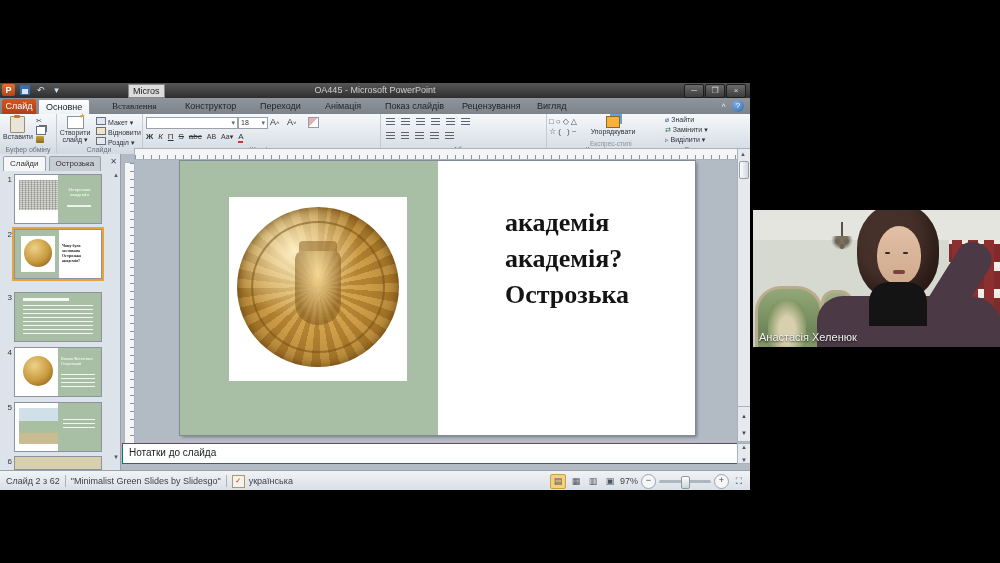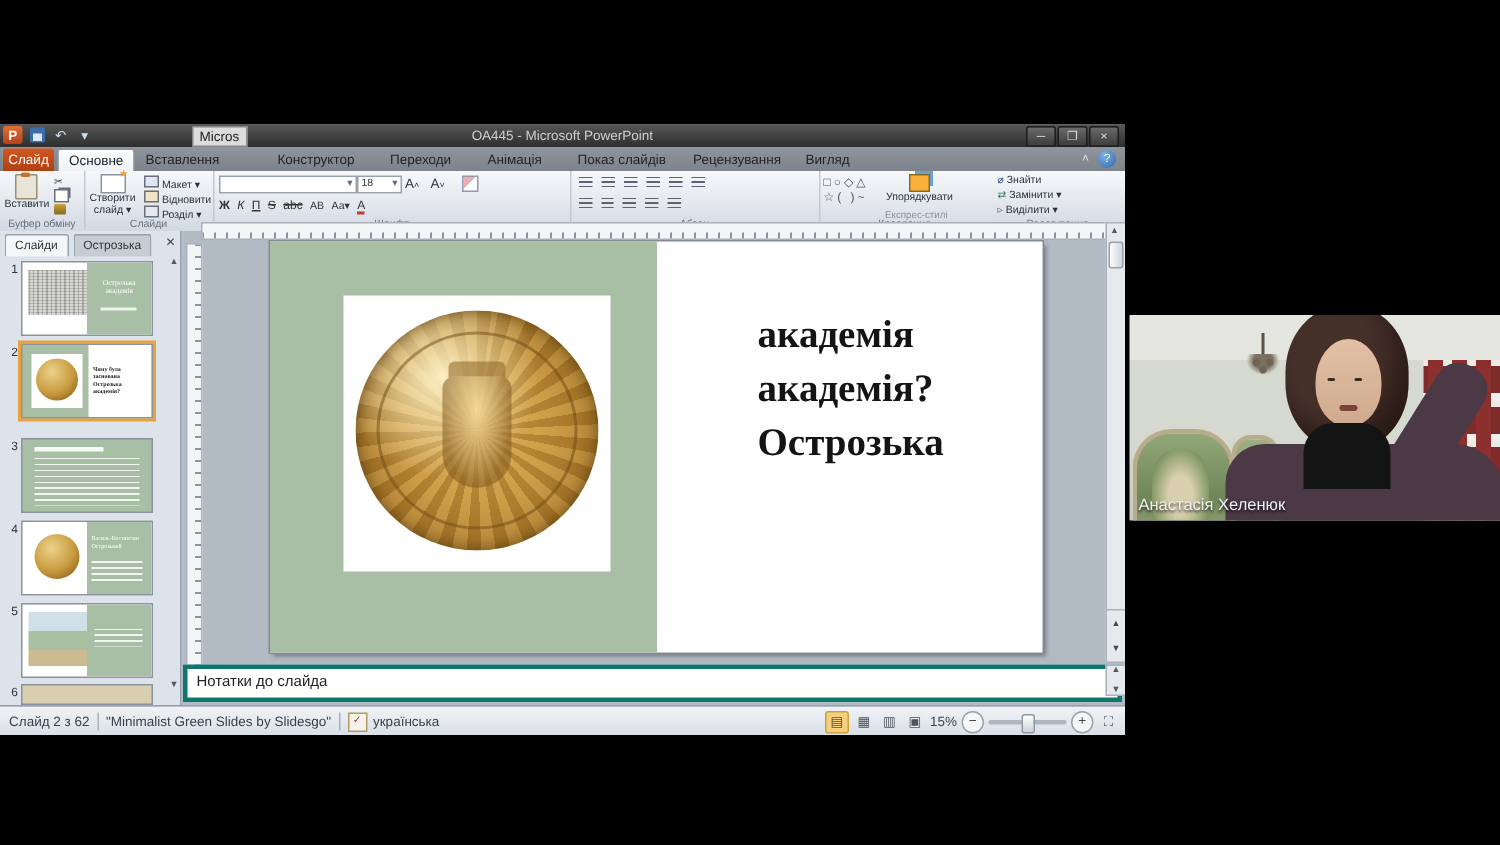--- a/index.html
+++ b/index.html
@@ -110,21 +110,21 @@
 
   
   .vscroll{position:absolute;left:737px;top:-6px;width:12px;height:292px;background:#e6eaef;border:1px solid #a9b1bb;}
   .scroll-btn{position:absolute;left:0;width:10px;height:10px;font-size:6px;color:#556;text-align:center;line-height:10px;}
   .vthumb{position:absolute;left:1px;top:12px;width:8px;height:16px;background:linear-gradient(90deg,#fdfdfd,#cfd6dd);
           border:1px solid #96a0ab;border-radius:2px;}
   .nav-btns{position:absolute;left:737px;top:252px;width:12px;height:34px;background:#e6eaef;border:1px solid #a9b1bb;
             display:flex;flex-direction:column;align-items:center;justify-content:space-around;font-size:6px;color:#445;}
 
   
-  #notes{position:absolute;left:122px;top:289px;width:614px;height:19px;background:#fff;border:3px solid #0f766e;
+  #notes{position:absolute;left:122px;top:289px;width:614px;height:19px;background:#fff;border:1px solid #0f766e;
          font-size:10px;color:#222;line-height:18px;padding-left:6px;}
   #notes-scroll{position:absolute;left:737px;top:289px;width:12px;height:19px;background:#e6eaef;border:1px solid #a9b1bb;
          font-size:6px;color:#556;display:flex;flex-direction:column;justify-content:space-between;align-items:center;}
 
   
   #statusbar{position:absolute;left:0;top:387px;width:750px;height:20px;
      background:linear-gradient(#f0f3f6,#d9dfe6);border-top:1px solid #98a0a8;
      font-size:9px;color:#39424c;display:flex;align-items:center;}
   .sb-sep{width:1px;height:12px;background:#aab2bb;margin:0 5px;}
   .sb-spell{width:11px;height:11px;background:#f4f2ea;border:1px solid #b09a60;font-size:7px;color:#a33;
@@ -197,21 +197,21 @@
       <div class="win-btns">
         <div class="win-btn">─</div>
         <div class="win-btn">❐</div>
         <div class="win-btn">×</div>
       </div>
     </div>
 
     <div id="tabrow">
       <div class="file-tab">Слайд</div>
       <div class="rtab sel" style="left:38px;">Основне</div>
-      <div class="rtab" style="left:90px;">Вставлення</div>
+      <div class="rtab" style="left:105px;font-family:Liberation Serif, serif;">Вставлення</div>
       <div class="rtab" style="left:178px;">Конструктор</div>
       <div class="rtab" style="left:253px;">Переходи</div>
       <div class="rtab" style="left:318px;text-align:center;">Анімація</div>
       <div class="rtab" style="left:378px;">Показ слайдів</div>
       <div class="rtab" style="left:455px;">Рецензування</div>
       <div class="rtab" style="left:530px;">Вигляд</div>
       <div class="ribbon-collapse" style="right:24px;">˄</div>
       <div class="ribbon-help" style="right:6px;">?</div>
     </div>
 
@@ -408,21 +408,21 @@
       <span class="sb-sep"></span>
       <span>"Minimalist Green Slides by Slidesgo"</span>
       <span class="sb-sep"></span>
       <span class="sb-spell">✓</span>
       <span>українська</span>
       <div class="sb-right">
         <span class="viewbtn sel">▤</span>
         <span class="viewbtn">▦</span>
         <span class="viewbtn">▥</span>
         <span class="viewbtn">▣</span>
-        <span>15%</span>
+        <span>97%</span>
         <span class="zoomsign">−</span>
         <span class="slider-track">
             <span class="slider-thumb"></span>
           </span>
         <span class="zoomsign">+</span>
         <span class="viewbtn">⛶</span>
       </div>
     </div>
   </div>
 

